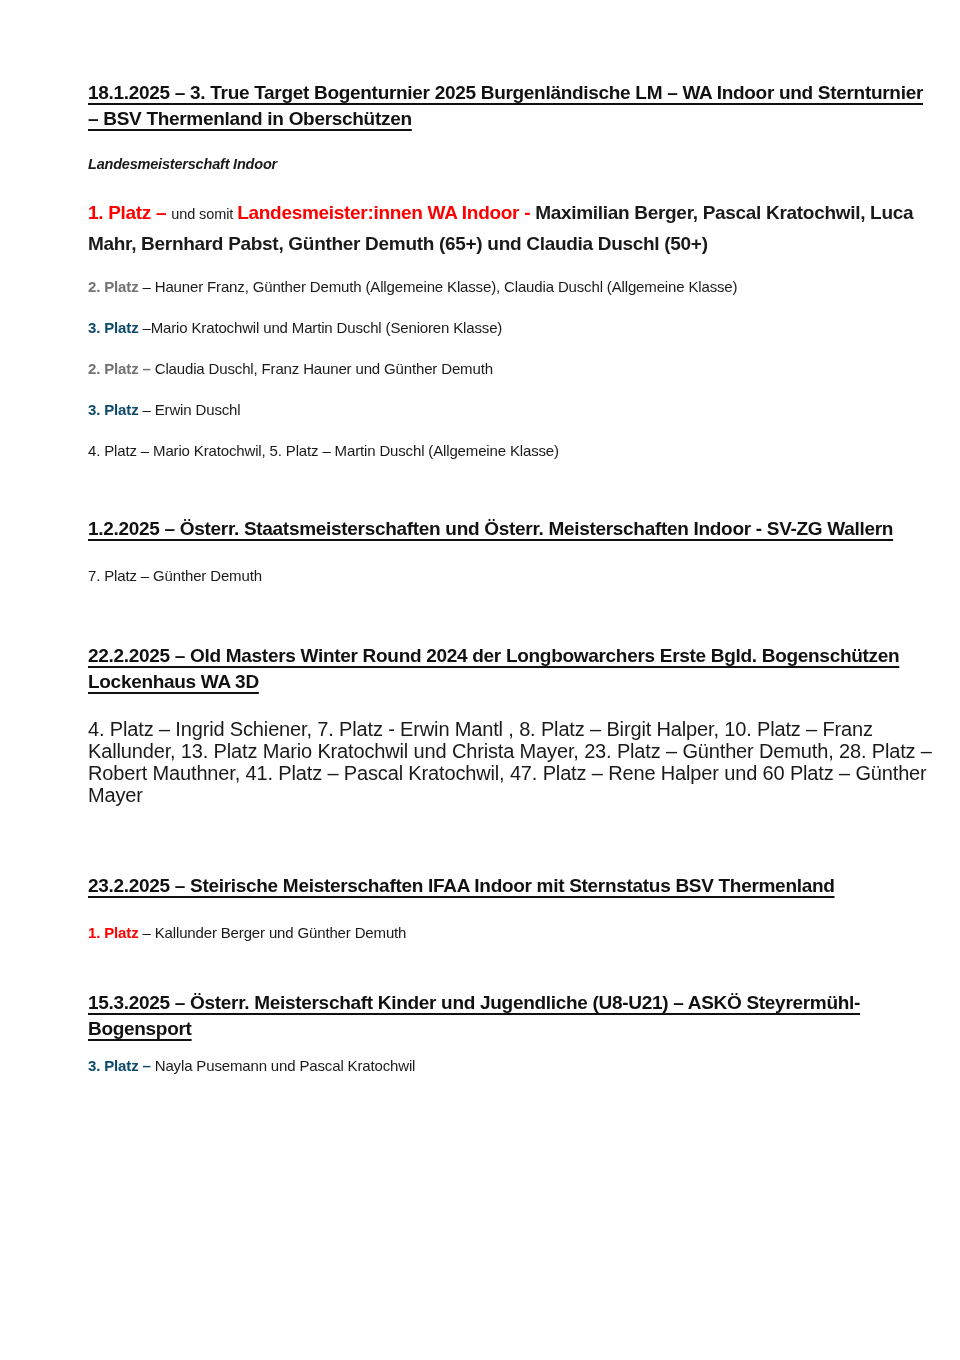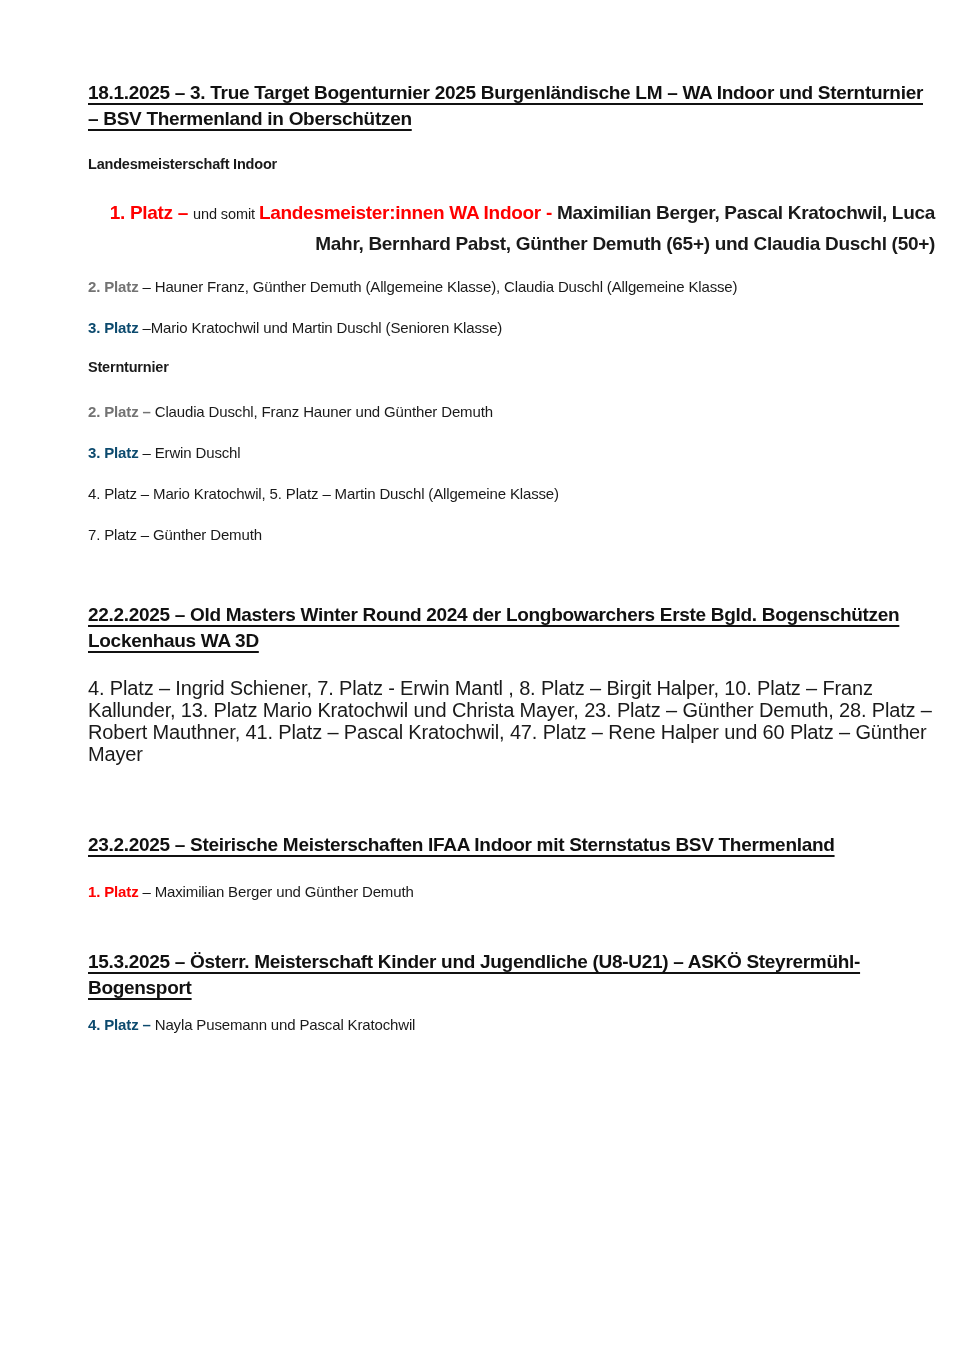--- a/index.html
+++ b/index.html
@@ -31,28 +31,28 @@
     text-decoration-thickness: 1.5px;
     text-underline-offset: 4px;
     margin: 0 0 23px 0;
   }
   .sublabel {
     font-size: 14.5px;
     font-weight: bold;
     line-height: 18px;
     letter-spacing: -0.2px;
     margin: 0 0 25px 0;
+    font-style: italic;
   }
   .bigpara {
     font-size: 19px;
     font-weight: bold;
     line-height: 30px;
     letter-spacing: -0.3px;
     margin: 0 0 17px 0;
-    text-align: right;
   }
   .bigpara .midrun {
     font-size: 14.5px;
     font-weight: normal;
     letter-spacing: -0.1px;
   }
   .row {
     font-size: 15px;
     font-weight: normal;
     line-height: 21px;
@@ -85,33 +85,33 @@
 
   <p class="sublabel">Landesmeisterschaft Indoor</p>
 
   <p class="bigpara"><span class="red">1. Platz – </span><span class="midrun">und somit </span><span class="red">Landesmeister:innen WA Indoor - </span><span>Maximilian Berger, Pascal Kratochwil, Luca Mahr, Bernhard Pabst, Günther Demuth (65+) und Claudia Duschl (50+)</span></p>
 
   <p class="row"><span class="lbl green">2. Platz </span><span>– Hauner Franz, Günther Demuth (Allgemeine Klasse), Claudia Duschl (Allgemeine Klasse)</span></p>
 
   <p class="row"><span class="lbl orange">3. Platz </span><span>–Mario Kratochwil und Martin Duschl (Senioren Klasse)</span></p>
 
 
-  <p class="sublabel">Sternturnier</p>
 
 
   <p class="row"><span class="lbl green">2. Platz – </span><span>Claudia Duschl, Franz Hauner und Günther Demuth</span></p>
 
   <p class="row"><span class="lbl orange">3. Platz </span><span>– Erwin Duschl</span></p>
 
   <p class="row">4. Platz – Mario Kratochwil, 5. Platz – Martin Duschl (Allgemeine Klasse)</p>
 
+  <h1 class="heading mt-s2">1.2.2025 – Österr. Staatsmeisterschaften und Österr. Meisterschaften Indoor - SV-ZG Wallern</h1>
   <p class="row">7. Platz – Günther Demuth</p>
 
   <h1 class="heading mt-s3">22.2.2025 – Old Masters Winter Round 2024 der Longbowarchers Erste Bgld. Bogenschützen Lockenhaus WA 3D</h1>
   <p class="para">4. Platz – Ingrid Schiener, 7. Platz - Erwin Mantl , 8. Platz – Birgit Halper, 10. Platz – Franz Kallunder, 13. Platz Mario Kratochwil und Christa Mayer,  23. Platz – Günther Demuth,  28. Platz – Robert Mauthner, 41. Platz – Pascal Kratochwil, 47. Platz – Rene Halper und 60 Platz – Günther Mayer</p>
 
   <h1 class="heading mt-s4">23.2.2025 – Steirische Meisterschaften IFAA Indoor mit Sternstatus BSV Thermenland</h1>
-  <p class="row"><span class="lbl red">1. Platz </span><span>– Maximilian Berger und Günther Demuth</span></p>
+  <p class="row"><span class="lbl red">1. Platz </span><span>– Kallunder Berger und Günther Demuth</span></p>
 
   <h1 class="heading mt-s5 mb-tight">15.3.2025 – Österr. Meisterschaft Kinder und Jugendliche (U8-U21) – ASKÖ Steyrermühl-Bogensport</h1>
-  <p class="row"><span class="lbl orange">4. Platz – </span><span>Nayla Pusemann und Pascal Kratochwil</span></p>
+  <p class="row"><span class="lbl orange">3. Platz – </span><span>Nayla Pusemann und Pascal Kratochwil</span></p>
 
 </div>
 
 </body></html>

